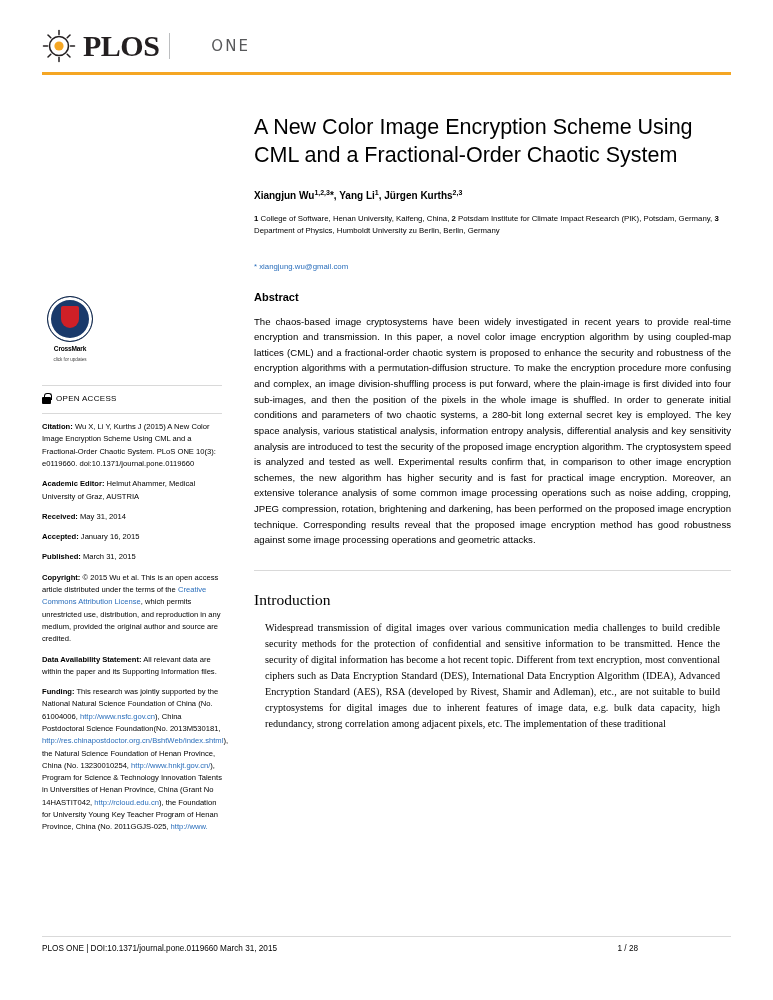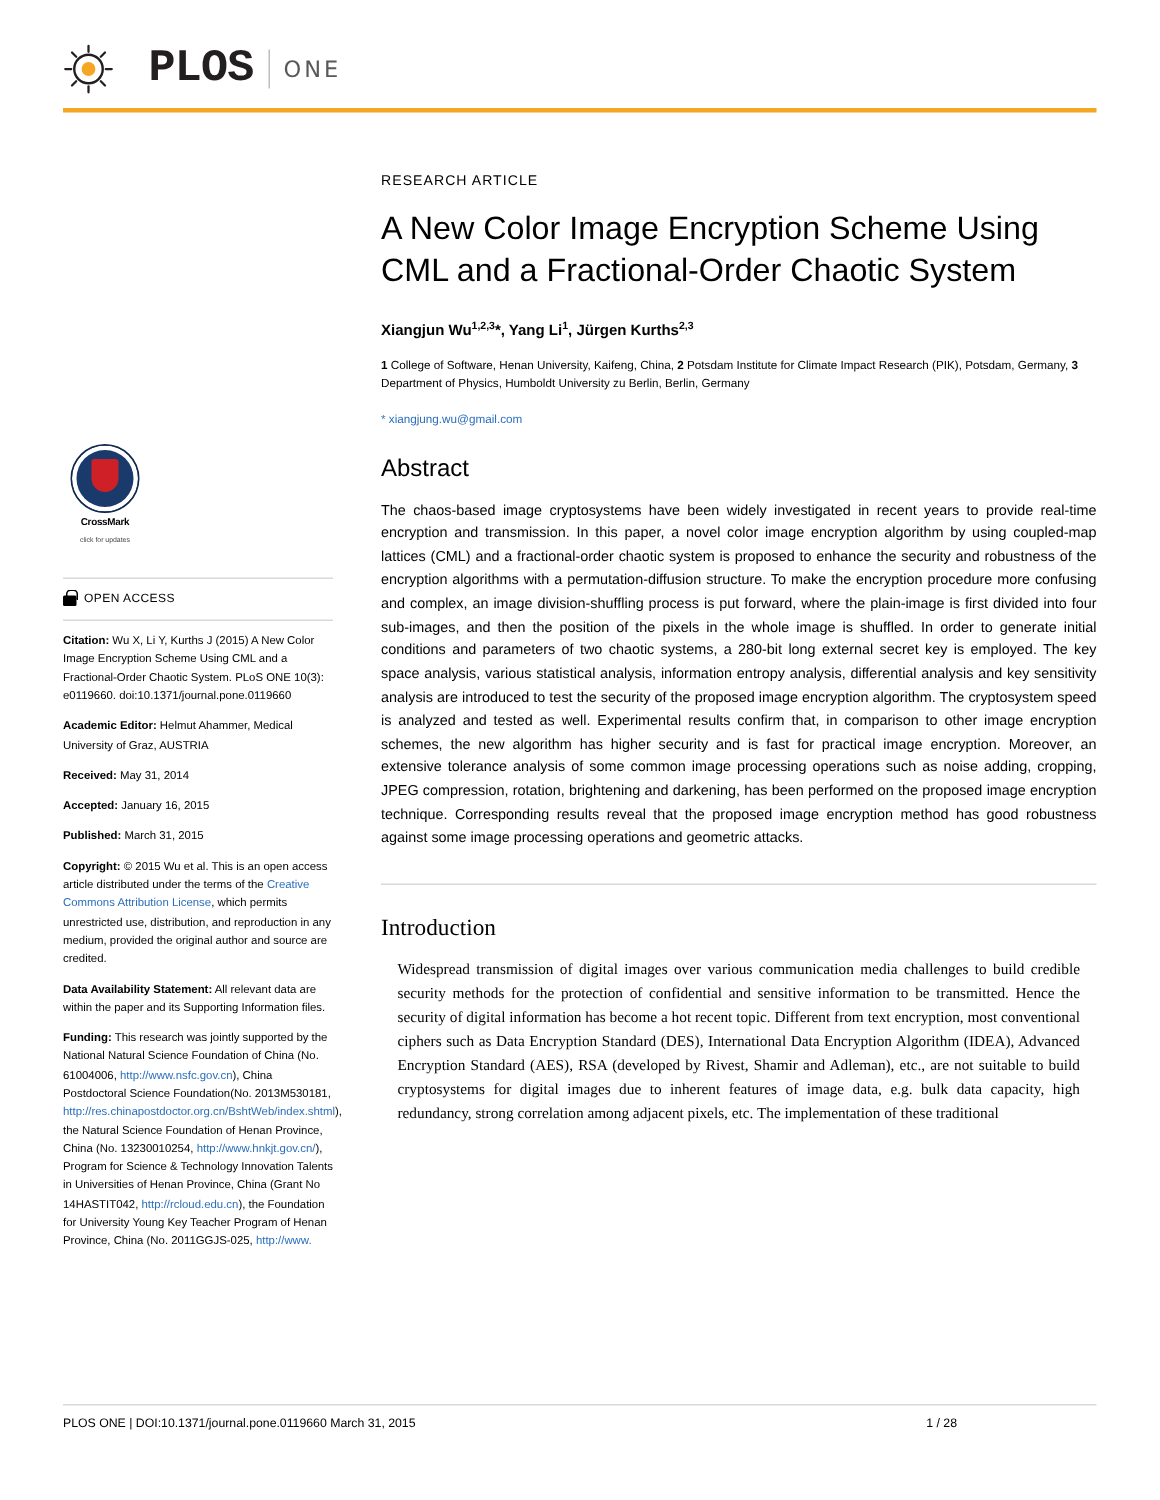--- a/index.html
+++ b/index.html
@@ -36,34 +36,34 @@
     width: 34px;
     height: 34px;
     position: relative;
     margin-right: 7px;
   }
   .plos-word {
     font-size: 30px;
     font-weight: bold;
     letter-spacing: -0.5px;
     color: #231f20;
-    font-family: Liberation Mono, monospace;
-    margin-left: 16px;
+    font-family: Liberation Serif, serif;
   }
   .plos-divider {
     width: 1px;
     height: 26px;
     background: #bcbec0;
     margin: 0 9px 0 10px;
   }
   .plos-one {
     font-size: 15px;
     letter-spacing: 2px;
     color: #58595b;
     font-family: "DejaVu Sans", sans-serif;
+    margin-left: 32px;
   }
   .orange-rule {
     position: absolute;
     left: 42px;
     top: 72px;
     width: 689px;
     height: 3px;
     background: #f5a623;
   }
 
@@ -175,30 +175,30 @@
   }
   .authors {
     font-size: 10px;
     font-weight: bold;
     margin: 0 0 12px 0;
   }
   .authors sup { font-weight: bold; font-size: 7px; }
   .affil {
     font-size: 7.8px;
     line-height: 1.55;
-    margin: 0 0 12px 0;
+    margin: 0 0 24px 0;
   }
   .affil b { font-weight: bold; }
   .corr {
     font-size: 7.8px;
     margin: 0 0 20px 0;
   }
   h2.sec {
-    font-size: 16px;
-    font-weight: normal;
+    font-size: 11px;
+    font-weight: bold;
     margin: 0 0 11px 0;
     font-family: "Liberation Sans", sans-serif;
   }
   p.abstract {
     font-size: 9.6px;
     line-height: 1.63;
     margin: 0;
     text-align: justify;
     font-family: "Liberation Sans", sans-serif;
   }
@@ -316,21 +316,20 @@
     <p>
       <b>Data Availability Statement:</b><span> All relevant data are within the paper and its Supporting Information files.</span>
     </p>
 
     <p>
       <b>Funding:</b><span> This research was jointly supported by the National Natural Science Foundation of China (No. 61004006, </span><a class="lnk" href="#">http://www.nsfc.gov.cn</a><span>), China Postdoctoral Science Foundation(No. 2013M530181, </span><a class="lnk" href="#">http://res.chinapostdoctor.org.cn/BshtWeb/index.shtml</a><span>), the Natural Science Foundation of Henan Province, China (No. 13230010254, </span><a class="lnk" href="#">http://www.hnkjt.gov.cn/</a><span>), Program for Science &amp; Technology Innovation Talents in Universities of Henan Province, China (Grant No 14HASTIT042, </span><a class="lnk" href="#">http://rcloud.edu.cn</a><span>), the Foundation for University Young Key Teacher Program of Henan Province, China (No. 2011GGJS-025, </span><a class="lnk" href="#">http://www.</a>
     </p>
   </div>
 
   <div class="rightcol">
-    <div class="artlabel">RESEARCH ARTICLE</div>
     <h1 class="title">A New Color Image Encryption Scheme Using CML and a Fractional-Order Chaotic System</h1>
     <div class="authors">Xiangjun Wu<sup>1,2,3</sup>*, Yang Li<sup>1</sup>, Jürgen Kurths<sup>2,3</sup></div>
     <div class="affil"><b>1</b>  College of Software, Henan University, Kaifeng, China, <b>2</b>  Potsdam Institute for Climate Impact Research (PIK), Potsdam, Germany, <b>3</b>  Department of Physics, Humboldt University zu Berlin, Berlin, Germany</div>
     <div class="corr">
       <span style="color:#2a6ebb;">* xiangjung.wu@gmail.com</span>
     </div>
 
     <h2 class="sec">Abstract</h2>
     <p class="abstract">The chaos-based image cryptosystems have been widely investigated in recent years to provide real-time encryption and transmission. In this paper, a novel color image encryption algorithm by using coupled-map lattices (CML) and a fractional-order chaotic system is proposed to enhance the security and robustness of the encryption algorithms with a permutation-diffusion structure. To make the encryption procedure more confusing and complex, an image division-shuffling process is put forward, where the plain-image is first divided into four sub-images, and then the position of the pixels in the whole image is shuffled. In order to generate initial conditions and parameters of two chaotic systems, a 280-bit long external secret key is employed. The key space analysis, various statistical analysis, information entropy analysis, differential analysis and key sensitivity analysis are introduced to test the security of the proposed image encryption algorithm. The cryptosystem speed is analyzed and tested as well. Experimental results confirm that, in comparison to other image encryption schemes, the new algorithm has higher security and is fast for practical image encryption. Moreover, an extensive tolerance analysis of some common image processing operations such as noise adding, cropping, JPEG compression, rotation, brightening and darkening, has been performed on the proposed image encryption technique. Corresponding results reveal that the proposed image encryption method has good robustness against some image processing operations and geometric attacks.</p>
 

